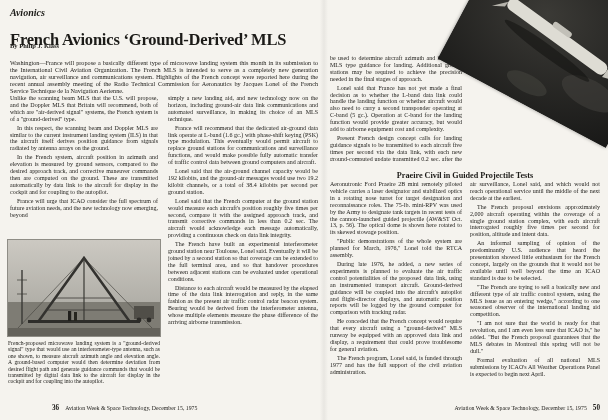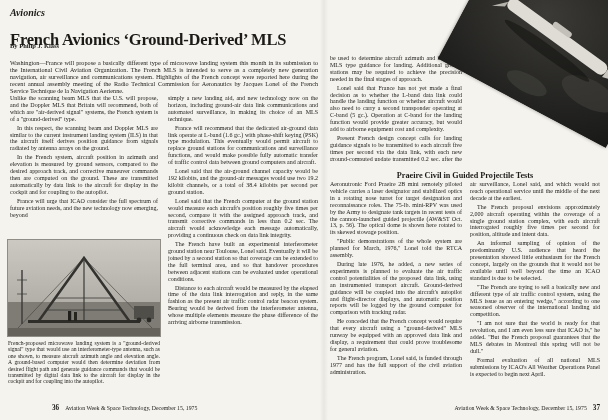--- a/index.html
+++ b/index.html
@@ -143,16 +143,16 @@
     <p class="p first">air surveillance, Lonel said, and which would not reach operational service until the middle of the next decade at the earliest.</p>
     <p class="p">The French proposal envisions approximately 2,000 aircraft operating within the coverage of a single ground station complex, with each aircraft interrogated roughly five times per second for position, altitude and intent data.</p>
     <p class="p">An informal sampling of opinion of the predominantly U.S. audience that heard the presentation showed little enthusiasm for the French concept, largely on the grounds that it would not be available until well beyond the time an ICAO standard is due to be selected.</p>
     <p class="p">"The French are trying to sell a basically new and different type of air traffic control system, using the MLS issue as an entering wedge," according to one seasoned observer of the international landing aid competition.</p>
     <p class="p">"I am not sure that the world is ready for that revolution, and I am even less sure that ICAO is," he added. "But the French proposal guarantees that the MLS debates in Montreal this spring will not be dull."</p>
     <p class="p">Formal evaluation of all national MLS submissions by ICAO's All Weather Operations Panel is expected to begin next April.</p>
   </div>
 
   <div class="footer footer-right">
     <span>Aviation Week &amp; Space Technology, December 15, 1975</span>
-    <span class="pagenum">37</span>
+    <span class="pagenum">50</span>
   </div>
 
 </div>
 
 </body></html>

